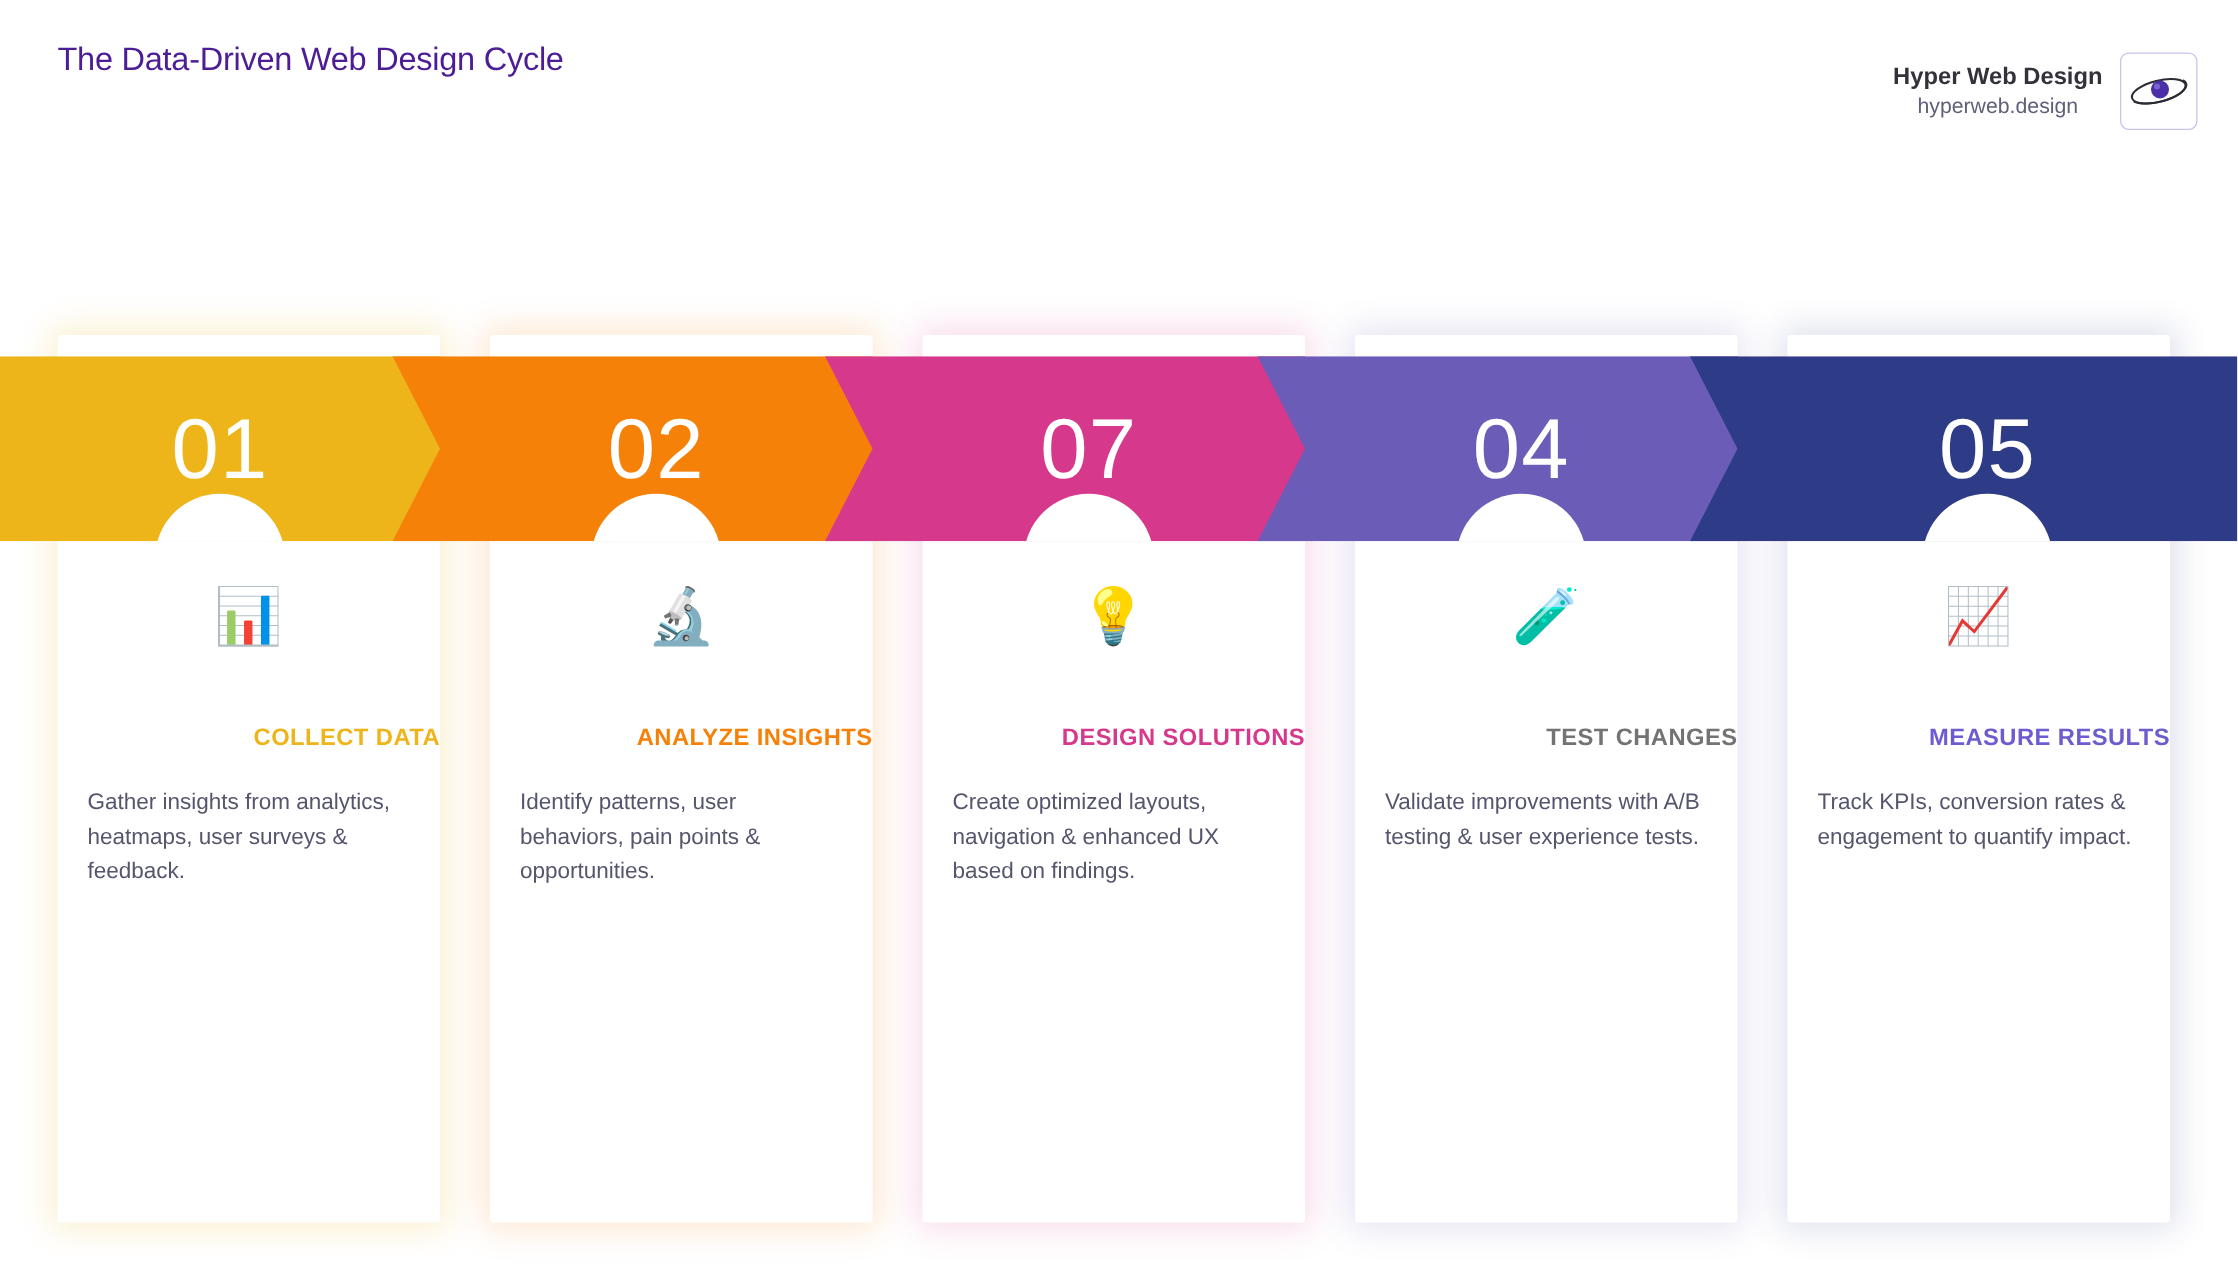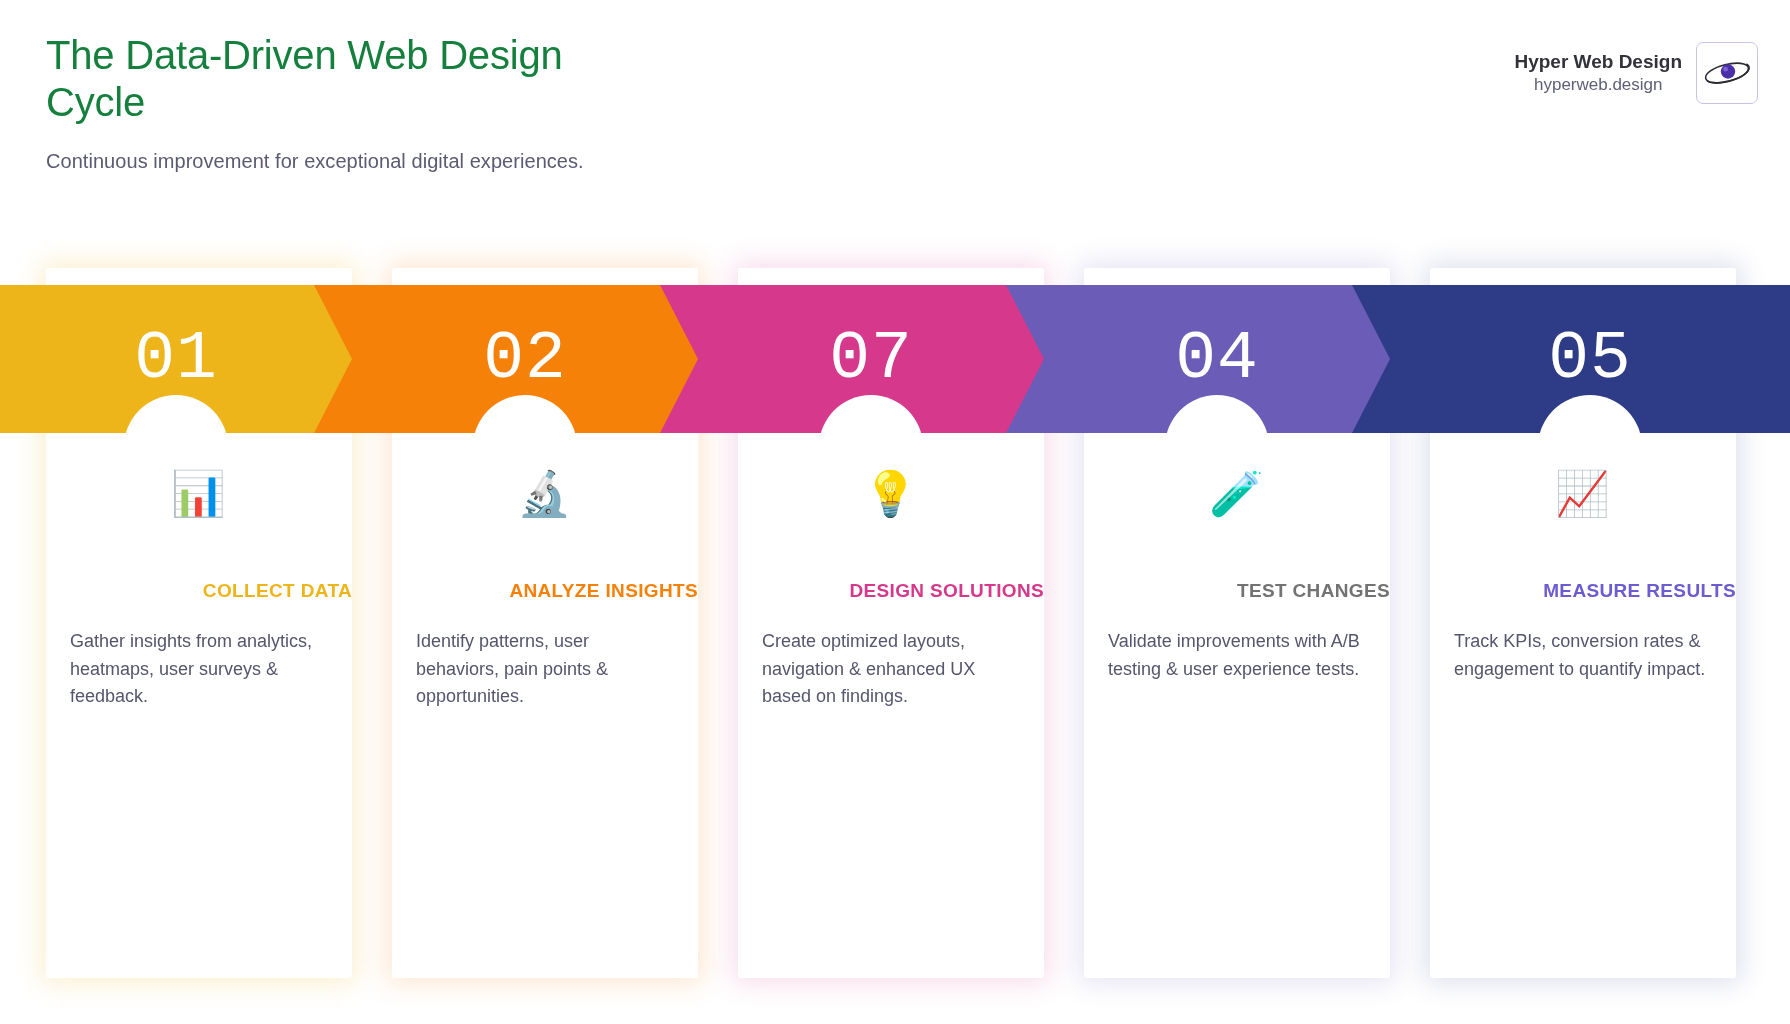--- a/index.html
+++ b/index.html
@@ -9,22 +9,22 @@
     background:#ffffff;
     font-family:"Liberation Sans", sans-serif;
     overflow:hidden;
   }
   .page { position:relative; width:1790px; height:1024px; background:#fff; }
 
   
   .header { position:absolute; left:0; top:0; width:1790px; height:200px; }
   .title {
     position:absolute; left:46px; top:32px; width:620px;
-    font-size:40px; font-weight:400; line-height:1.18;
-    color:#15803d; letter-spacing:-0.2px;
+    font-size:26px; font-weight:400; line-height:1.18;
+    color:#4c1d95; letter-spacing:-0.2px;
   }
   .subtitle {
     position:absolute; left:46px; top:150px;
     font-size:20px; font-weight:400; color:#5a5a72;
     letter-spacing:0.05px;
   }
 
   .brand { position:absolute; right:32px; top:42px; display:flex; align-items:center; gap:14px; }
   .brand-text { text-align:center; line-height:1.35; }
   .brand-name { font-size:19px; font-weight:700; color:#32323a; white-space:nowrap; }
@@ -65,36 +65,34 @@
 
   
   .band { position:absolute; left:0; top:285px; width:1790px; height:148px; }
   .band svg { display:block; }
   .band-num {
     position:absolute; top:0; height:148px;
     display:flex; align-items:center; justify-content:center;
     color:#ffffff; font-size:68px; font-weight:300;
     letter-spacing:1px; line-height:1;
     pointer-events:none;
-    font-family:Liberation Mono, monospace;
   }
   .n1 { left:0px;    width:352px; }
   .n2 { left:352px;  width:346px; }
   .n3 { left:698px;  width:346px; }
   .n4 { left:1044px; width:346px; }
   .n5 { left:1390px; width:400px; }
 </style>
 </head>
 <body>
 
 <div class="page">
 
   <div class="header">
     <h1 class="title">The Data-Driven Web Design Cycle</h1>
-    <div class="subtitle">Continuous improvement for exceptional digital experiences.</div>
 
     <div class="brand">
       <div class="brand-text">
         <div class="brand-name">Hyper Web Design</div>
         <div class="brand-url">hyperweb.design</div>
       </div>
       <div class="brand-logo">
         <svg width="50" height="30" viewBox="0 0 50 30">
           <ellipse cx="25" cy="15" rx="22" ry="8.5" fill="none" stroke="#2b2b33" stroke-width="1.6" transform="rotate(-14 25 15)"></ellipse>
           <circle cx="26" cy="13.5" r="7.2" fill="#4B2FA8"></circle>

